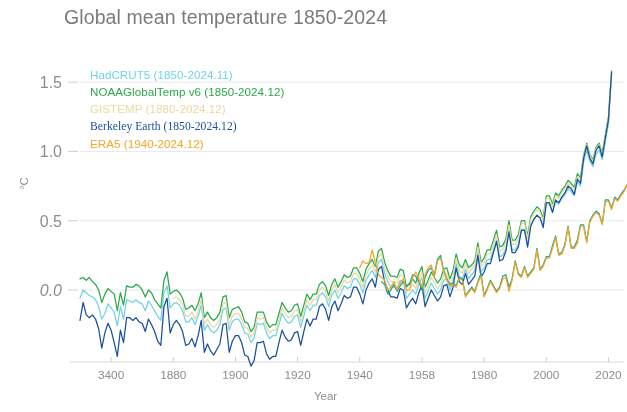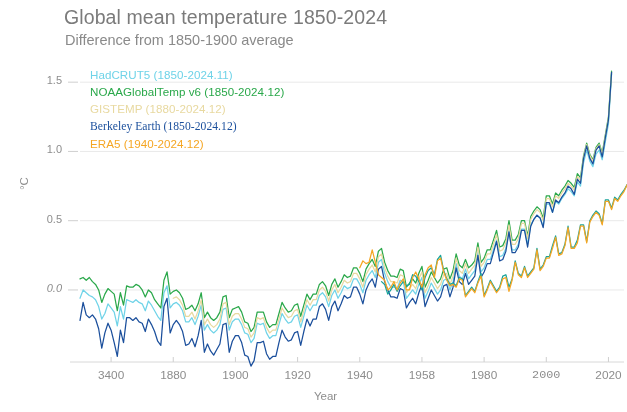--- a/index.html
+++ b/index.html
@@ -65,21 +65,21 @@
     top: 390px;
     width: 627px;
     text-align: center;
     font-size: 11.5px;
     color: #8d8d8d;
   }
   .ytick {
     position: absolute;
     width: 40px;
     text-align: right;
-    font-size: 11px;
+    font-size: 16px;
     color: #8d8d8d;
   }
   .xtick {
     position: absolute;
     top: 368px;
     width: 60px;
     margin-left: -30px;
     text-align: center;
     font-size: 11.8px;
     color: #8d8d8d;
@@ -108,21 +108,20 @@
     stroke-linejoin: round;
     stroke-linecap: round;
   }
 </style>
 </head>
 <body>
 
 <div id="figure">
 
   <div class="title">Global mean temperature 1850-2024</div>
-  <div class="subtitle">Difference from 1850-1900 average</div>
 
   <div class="legend">
     <div class="legend-entry" style="color: rgb(111, 211, 232);">HadCRUT5 (1850-2024.11)</div>
     <div class="legend-entry" style="color: rgb(42, 168, 74);">NOAAGlobalTemp v6 (1850-2024.12)</div>
     <div class="legend-entry" style="color: rgb(232, 217, 160);">GISTEMP (1880-2024.12)</div>
     <div class="legend-entry" style="color: rgb(27, 79, 156); font-family: Liberation Serif, serif;">Berkeley Earth (1850-2024.12)</div>
     <div class="legend-entry" style="color: rgb(245, 166, 35);">ERA5 (1940-2024.12)</div>
   </div>
 
   <div class="ylabel">°C</div>
@@ -135,21 +134,21 @@
       <div class="ytick" style="left: 10px; top: 74.1651px;">1.5</div>
     </div>
   <div id="xtick-layer">
       <div class="xtick" style="left: 99.0857px;">3400</div>
       <div class="xtick" style="left: 161.257px;">1880</div>
       <div class="xtick" style="left: 223.429px;">1900</div>
       <div class="xtick" style="left: 285.6px;">1920</div>
       <div class="xtick" style="left: 347.771px;">1940</div>
       <div class="xtick" style="left: 409.943px;">1958</div>
       <div class="xtick" style="left: 472.114px;">1980</div>
-      <div class="xtick" style="left: 534.286px; font-family: Liberation Mono, monospace;">2000</div>
+      <div class="xtick" style="left: 534.286px;">2000</div>
       <div class="xtick" style="left: 596.457px;">2020</div>
     </div>
 
   <svg class="plot" id="plot-svg" viewBox="0 0 627 412">
       <line x1="68" x2="612" y1="289.96330275229354" y2="289.96330275229354" class="gridline"></line>
       <line x1="68" x2="612" y1="220.697247706422" y2="220.697247706422" class="gridline"></line>
       <line x1="68" x2="612" y1="151.4311926605504" y2="151.4311926605504" class="gridline"></line>
       <line x1="68" x2="612" y1="82.16513761467888" y2="82.16513761467888" class="gridline"></line>
       <line x1="58" x2="612" y1="362" y2="362" class="axisline"></line>
       <line x1="99.08571428571429" x2="99.08571428571429" y1="362" y2="357" class="tickmark"></line>

